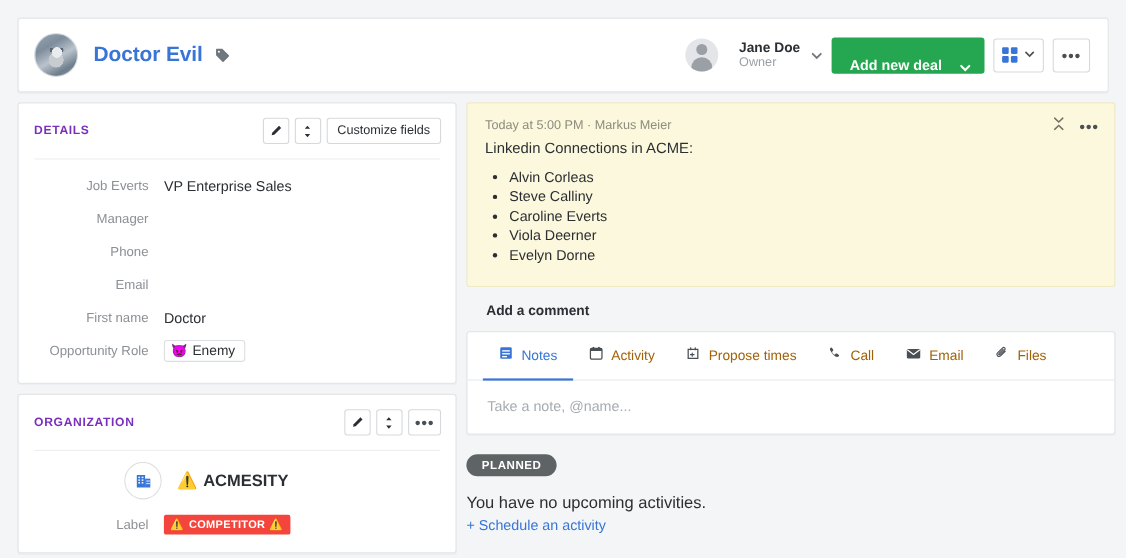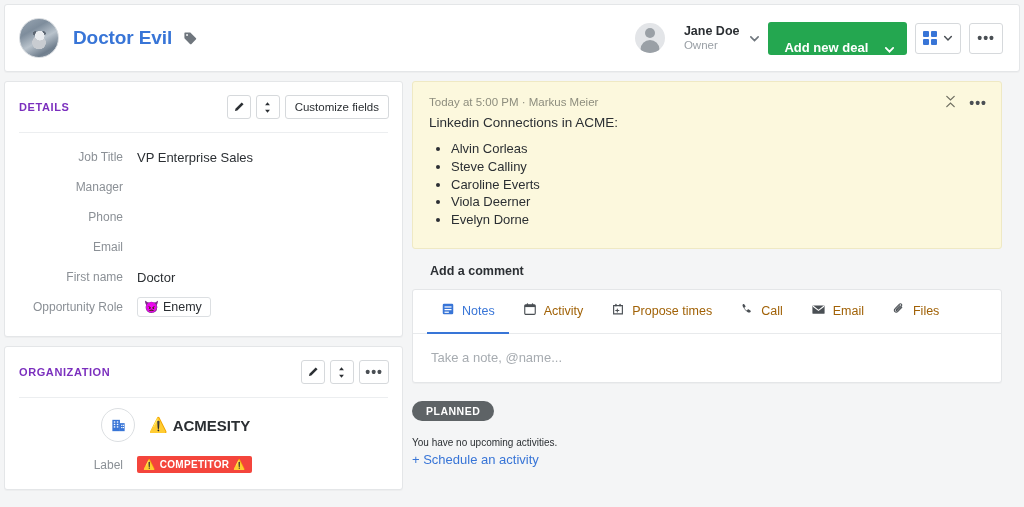--- a/index.html
+++ b/index.html
@@ -6,21 +6,21 @@
 
   html, body {
     width: 1024px;
     height: 507px;
     overflow: hidden;
     background: #f4f5f6;
     font-family: "Liberation Sans", sans-serif;
     -webkit-font-smoothing: antialiased;
   }
 
-  .app { width: 1024px; height: 507px; position: relative; padding: 4px; }
+  .app { width: 1024px; height: 507px; position: relative; padding: 16px; }
 
   
   .topbar {
     background: #ffffff;
     border: 1px solid #e4e6e8;
     border-radius: 3px;
     height: 68px;
     display: flex;
     align-items: center;
     padding: 0 16px 0 14px;
@@ -187,21 +187,21 @@
   .note-input { height: 48px; display: flex; align-items: center; padding: 0 18px; }
   .note-input-text { font-size: 13px; color: #a7acb1; text-align: center; }
 
   
   .planned-wrap { margin-top: 18px; }
   .pill {
     display: inline-block; background: #5e6366; color: #fff;
     font-size: 10.5px; font-weight: bold; letter-spacing: .5px;
     padding: 4px 14px; border-radius: 10px;
   }
-  .empty-text { font-size: 10px; color: #2b2f33; margin-top: 16px; }
+  .empty-text { font-size: 15px; color: #2b2f33; margin-top: 16px; }
   .schedule-link { font-size: 13px; color: #3875d7; margin-top: 4px; cursor: pointer; }
 </style>
 </head>
 <body>
 
 <div class="app">
 
   <div class="topbar">
     <div class="avatar-photo"></div>
     <div class="contact-title">Doctor Evil</div>
@@ -273,21 +273,21 @@
               <path d="M6 1.5l3 3.6H3zM6 14.5l3-3.6H3z" fill="#2b2f33"></path>
             </svg>
           </div>
           <div class="sm-btn text lg">
             <span>Customize fields</span>
           </div>
         </div>
         <div class="card-divider"></div>
         <div class="fields">
           <div class="field-row">
-            <div class="field-label">Job Title</div>
+            <div class="field-label">Job Everts</div>
             <div class="field-value">VP Enterprise Sales</div>
           </div>
           <div class="field-row">
             <div class="field-label">Manager</div>
             <div class="field-value"></div>
           </div>
           <div class="field-row">
             <div class="field-label">Phone</div>
             <div class="field-value"></div>
           </div>

